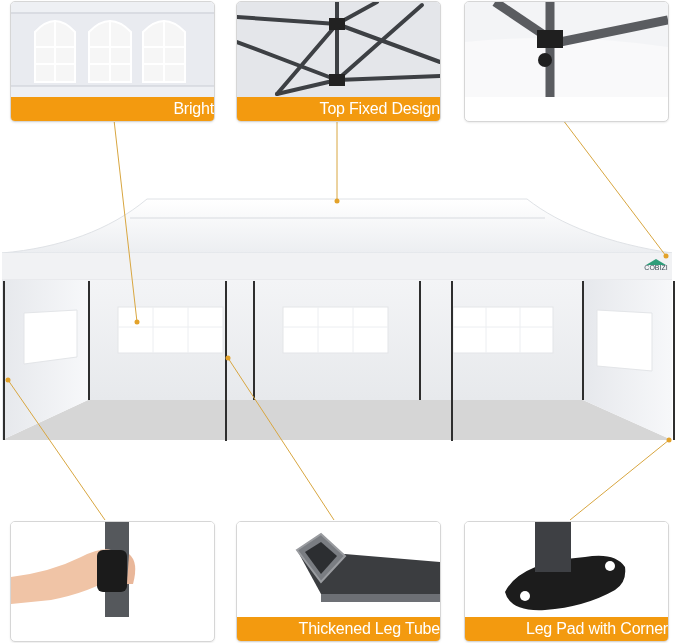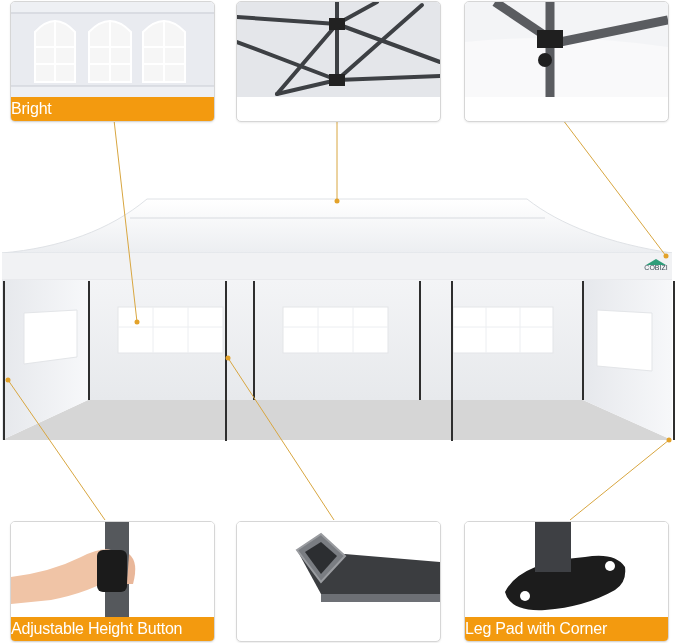--- a/index.html
+++ b/index.html
@@ -1,19 +1,19 @@
 <!DOCTYPE html>
 <html><head>
 <meta charset="utf-8">
 <style>
   html,body{margin:0;padding:0;background:#fff;}
   body{width:679px;height:643px;position:relative;overflow:hidden;font-family:"Liberation Sans",sans-serif;}
   .card{position:absolute;border:1px solid #d6d6d6;border-radius:5px;overflow:hidden;background:#fff;box-shadow:0 1px 2px rgba(0,0,0,0.08);}
   .card .img{position:absolute;left:0;top:0;right:0;}
-  .card .label{position:absolute;left:0;right:0;bottom:0;height:24px;background:#f39a0f;color:#fff;font-size:16px;line-height:24px;text-align:left;letter-spacing:-0.2px;}
+  .card .label{position:absolute;left:0;right:0;bottom:0;height:24px;background:#f39a0f;color:#fff;font-size:16px;line-height:24px;text-align:right;letter-spacing:-0.2px;}
   .leader{position:absolute;left:0;top:0;}
   .tent{position:absolute;left:0;top:190px;}
 </style>
 </head>
 <body>
 
 <svg class="tent" width="679" height="260" viewBox="0 190 679 260">
   <defs>
     <linearGradient id="roof" x1="0" y1="0" x2="0" y2="1">
       <stop offset="0" stop-color="#ffffff"></stop>
@@ -132,20 +132,21 @@
       <line x1="100" y1="22" x2="140" y2="0"></line>
       <line x1="0" y1="40" x2="100" y2="78"></line>
       <line x1="100" y1="78" x2="185" y2="3"></line>
       <line x1="100" y1="78" x2="203" y2="74"></line>
       <line x1="40" y1="92" x2="100" y2="78"></line>
       <line x1="100" y1="22" x2="40" y2="92"></line>
     </g>
     <rect x="92" y="16" width="16" height="12" fill="#222"></rect>
     <rect x="92" y="72" width="16" height="12" fill="#222"></rect>
   </svg>
+  <div class="label">Top Fixed Design</div>
 </div>
 
 <div class="card" style="left:464px;top:1px;width:203px;height:119px;">
   <svg class="img" width="203" height="95" viewBox="0 0 203 95">
     <rect width="203" height="95" fill="#f3f4f6"></rect>
     <path d="M0,40 Q100,30 203,45 L203,95 L0,95 Z" fill="#f9f9fa"></path>
     <g stroke="#5a5c60" stroke-width="9">
       <line x1="30" y1="0" x2="82" y2="35"></line>
       <line x1="85" y1="0" x2="85" y2="95"></line>
       <line x1="95" y1="40" x2="203" y2="18"></line>
@@ -156,31 +157,31 @@
 </div>
 
 <div class="card" style="left:10px;top:521px;width:203px;height:119px;">
   <svg class="img" width="203" height="95" viewBox="0 0 203 95">
     <rect width="203" height="95" fill="#ffffff"></rect>
     <rect x="94" y="0" width="24" height="95" fill="#55585c"></rect>
     <path d="M0,55 Q40,50 70,35 Q90,25 100,28 L102,55 Q80,70 40,78 L0,82 Z" fill="#f0c4a6"></path>
     <rect x="86" y="28" width="30" height="42" rx="6" fill="#1b1b1b"></rect>
     <path d="M118,32 Q128,40 122,62 L116,62 Z" fill="#e9b79a"></path>
   </svg>
-  <div class="label">Adjustable Height Button</div>
 </div>
 
 <div class="card" style="left:236px;top:521px;width:203px;height:119px;">
   <svg class="img" width="203" height="95" viewBox="0 0 203 95">
     <rect width="203" height="95" fill="#ffffff"></rect>
     <path d="M60,28 L203,40 L203,72 L84,72 Z" fill="#3b3d40"></path>
     <path d="M84,72 L203,72 L203,80 L84,80 Z" fill="#6d7075"></path>
     <path d="M60,28 L84,12 L108,34 L84,60 Z" fill="#7a7d82" stroke="#9a9ca0" stroke-width="2"></path>
     <path d="M68,30 L84,20 L100,34 L84,52 Z" fill="#2c2e31"></path>
   </svg>
+  <div class="label">Thickened Leg Tube</div>
 </div>
 
 <div class="card" style="left:464px;top:521px;width:203px;height:119px;">
   <svg class="img" width="203" height="95" viewBox="0 0 203 95">
     <rect width="203" height="95" fill="#ffffff"></rect>
     <path d="M40,70 Q55,40 120,35 Q150,30 160,45 Q162,60 150,68 Q120,85 80,88 Q45,90 40,70 Z" fill="#1c1c1c"></path>
     <rect x="70" y="0" width="36" height="50" fill="#3e4044"></rect>
     <circle cx="60" cy="74" r="5" fill="#ffffff"></circle>
     <circle cx="145" cy="44" r="5" fill="#ffffff"></circle>
   </svg>

